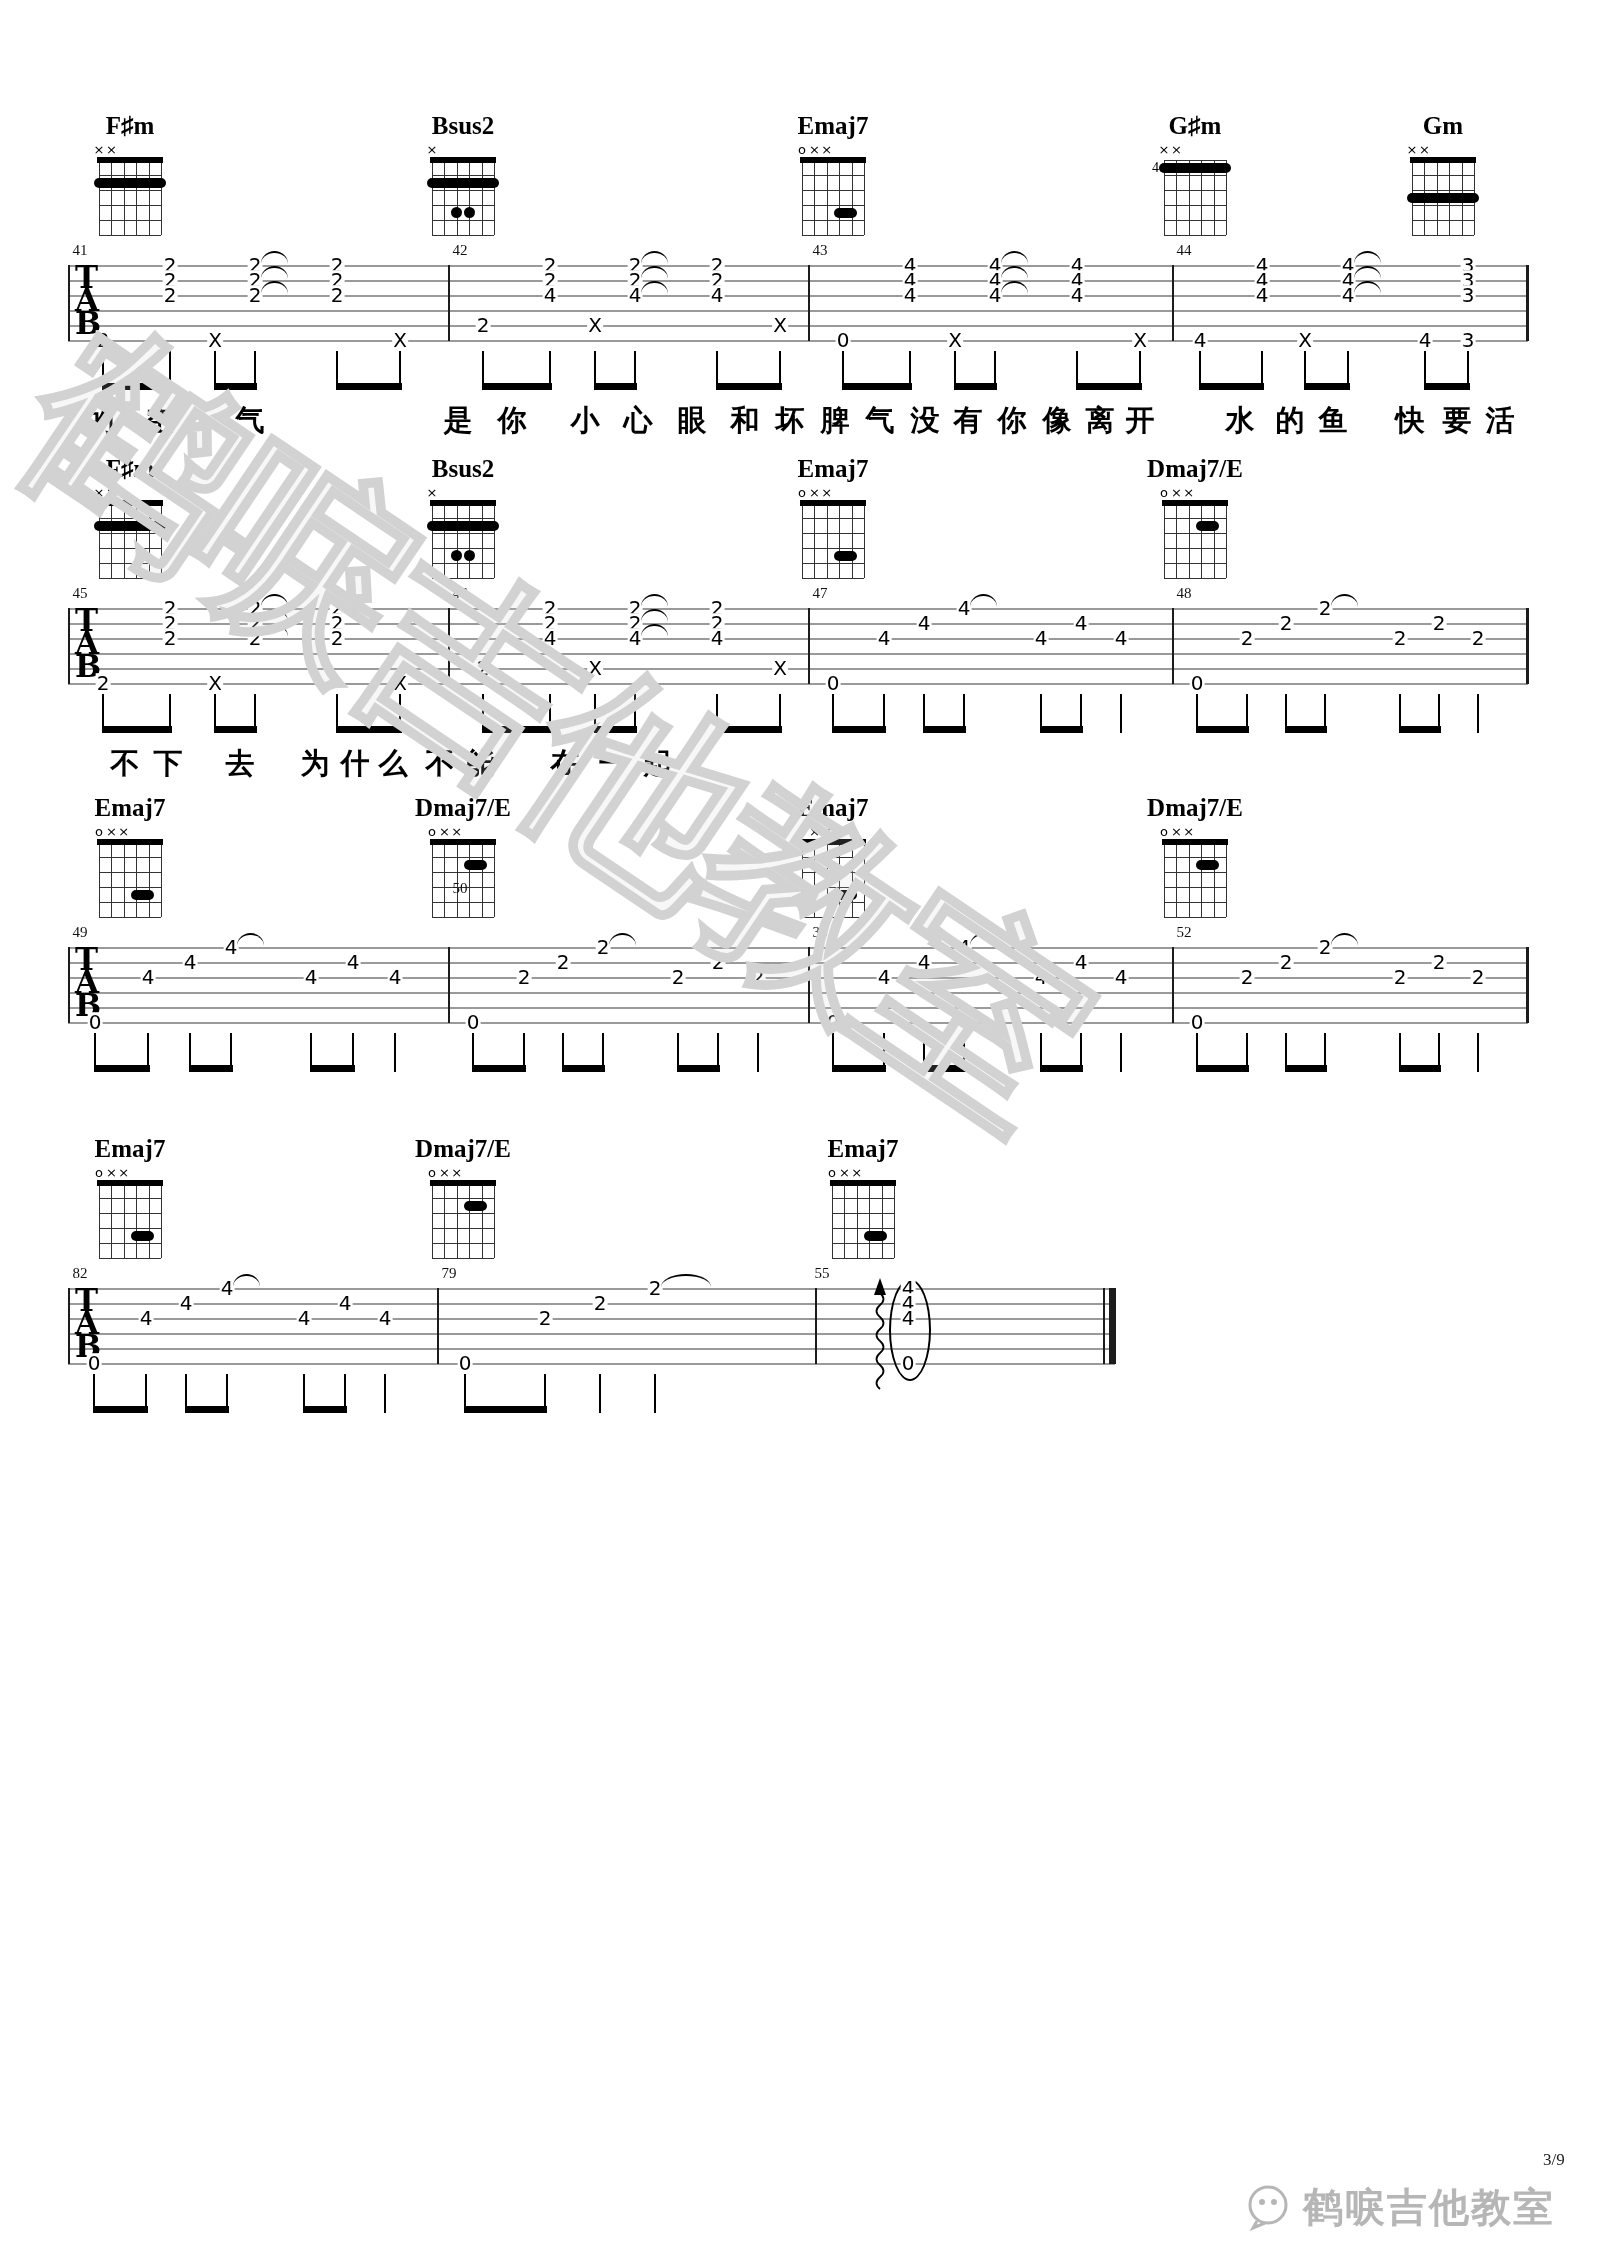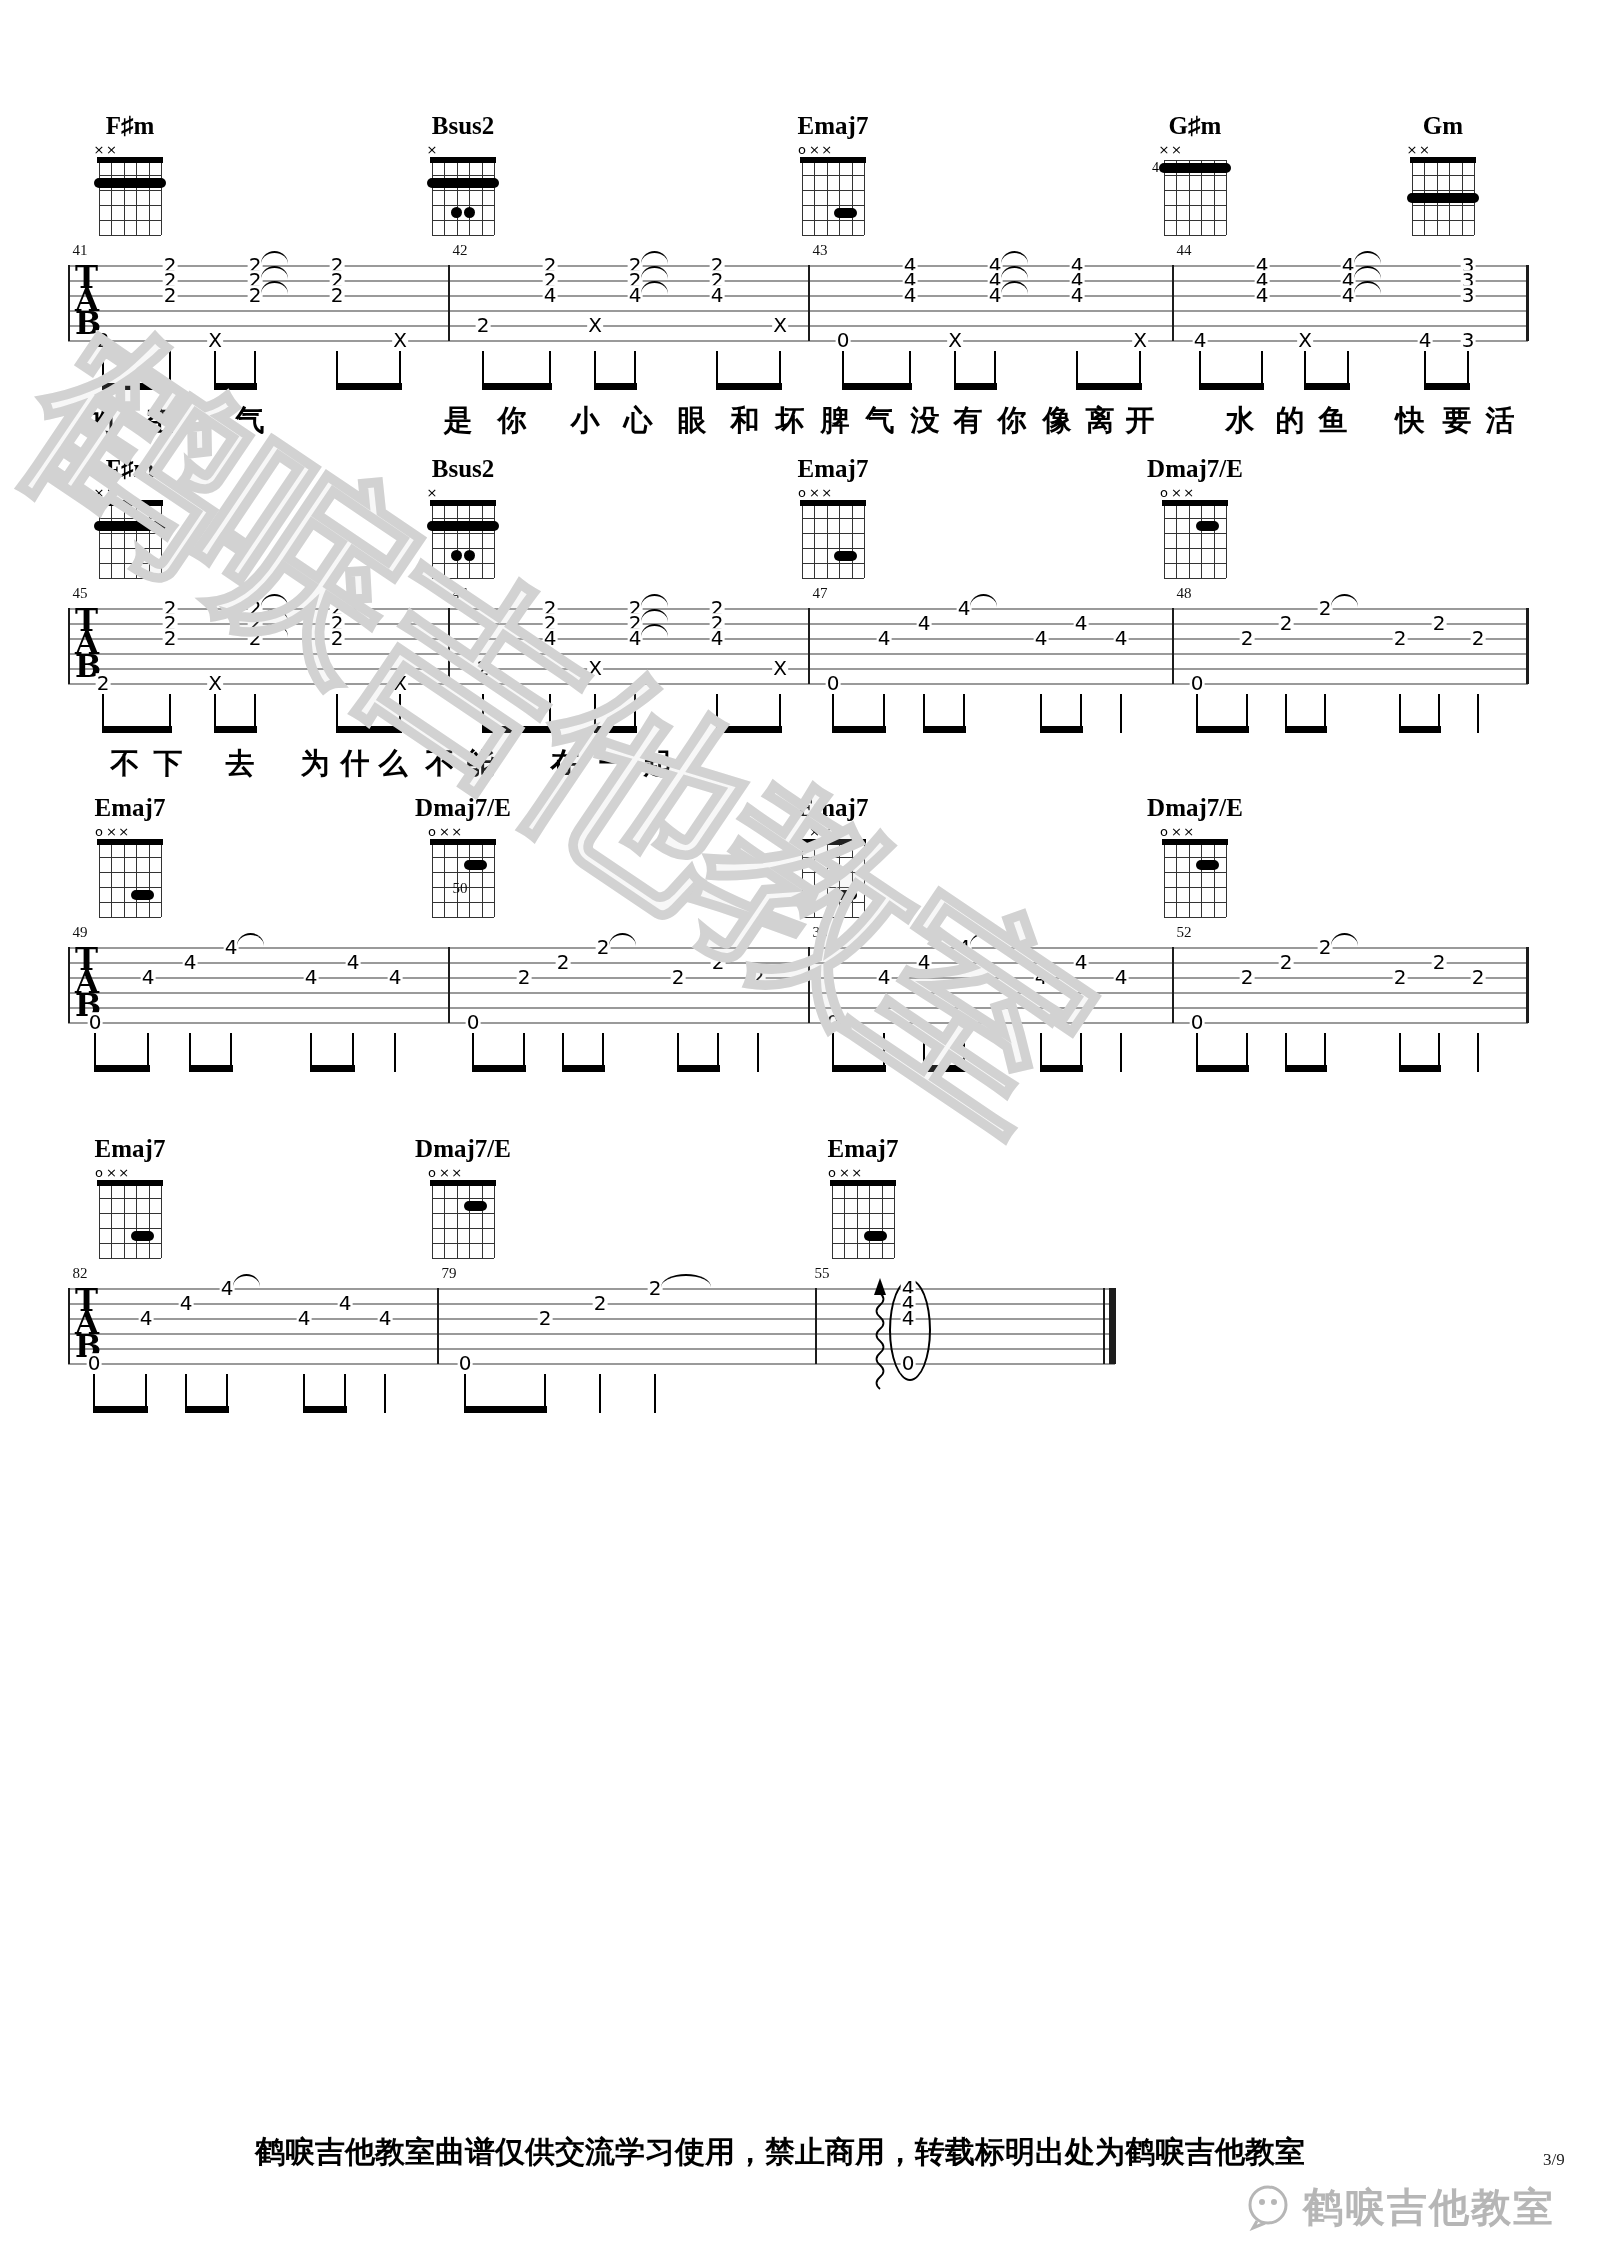--- a/index.html
+++ b/index.html
@@ -715,21 +715,20 @@
       <div class="abs " style="left: 872px; top: 1278px; width: 16px; height: 114px;"><svg width="16" height="114" viewBox="0 0 16 114">
           <polygon points="8,0 2,17 14,17" fill="#000"></polygon>
           <path d="M8,15 q7,6 0,12 t0,12 t0,12 t0,12 t0,12 t0,12 t0,12 t0,12" fill="none" stroke="#000" stroke-width="1.8"></path>
         </svg></div>
       <div class="abs ellipse" style="left: 889px; top: 1279px; width: 38px; height: 98px;"></div>
       <div class="abs tnum" style="left: 908px; top: 1289px;">4</div>
       <div class="abs tnum" style="left: 908px; top: 1304px;">4</div>
       <div class="abs tnum" style="left: 908px; top: 1319px;">4</div>
       <div class="abs tnum" style="left: 908px; top: 1364px;">0</div>
     </div>
-  <div class="abs fl" style="top:2132px;">鹤唳吉他教室曲谱仅供交流学习使用，禁止商用，转载标明出处为鹤唳吉他教室</div>
   <div class="abs pagenum" style="left:1543px;top:2150px;">3/9</div>
   <div class="abs brand" style="left:1243px;top:2180px;">
     <span>
       <svg width="50" height="50" viewBox="0 0 50 50">
         <circle cx="25" cy="24" r="18" fill="none" stroke="#b6b6b6" stroke-width="3"></circle>
         <circle cx="19" cy="21" r="3" fill="#b6b6b6"></circle>
         <circle cx="31" cy="21" r="3" fill="#b6b6b6"></circle>
         <path d="M14 40 L10 47 L22 42" fill="none" stroke="#b6b6b6" stroke-width="3"></path>
       </svg>
     </span>

